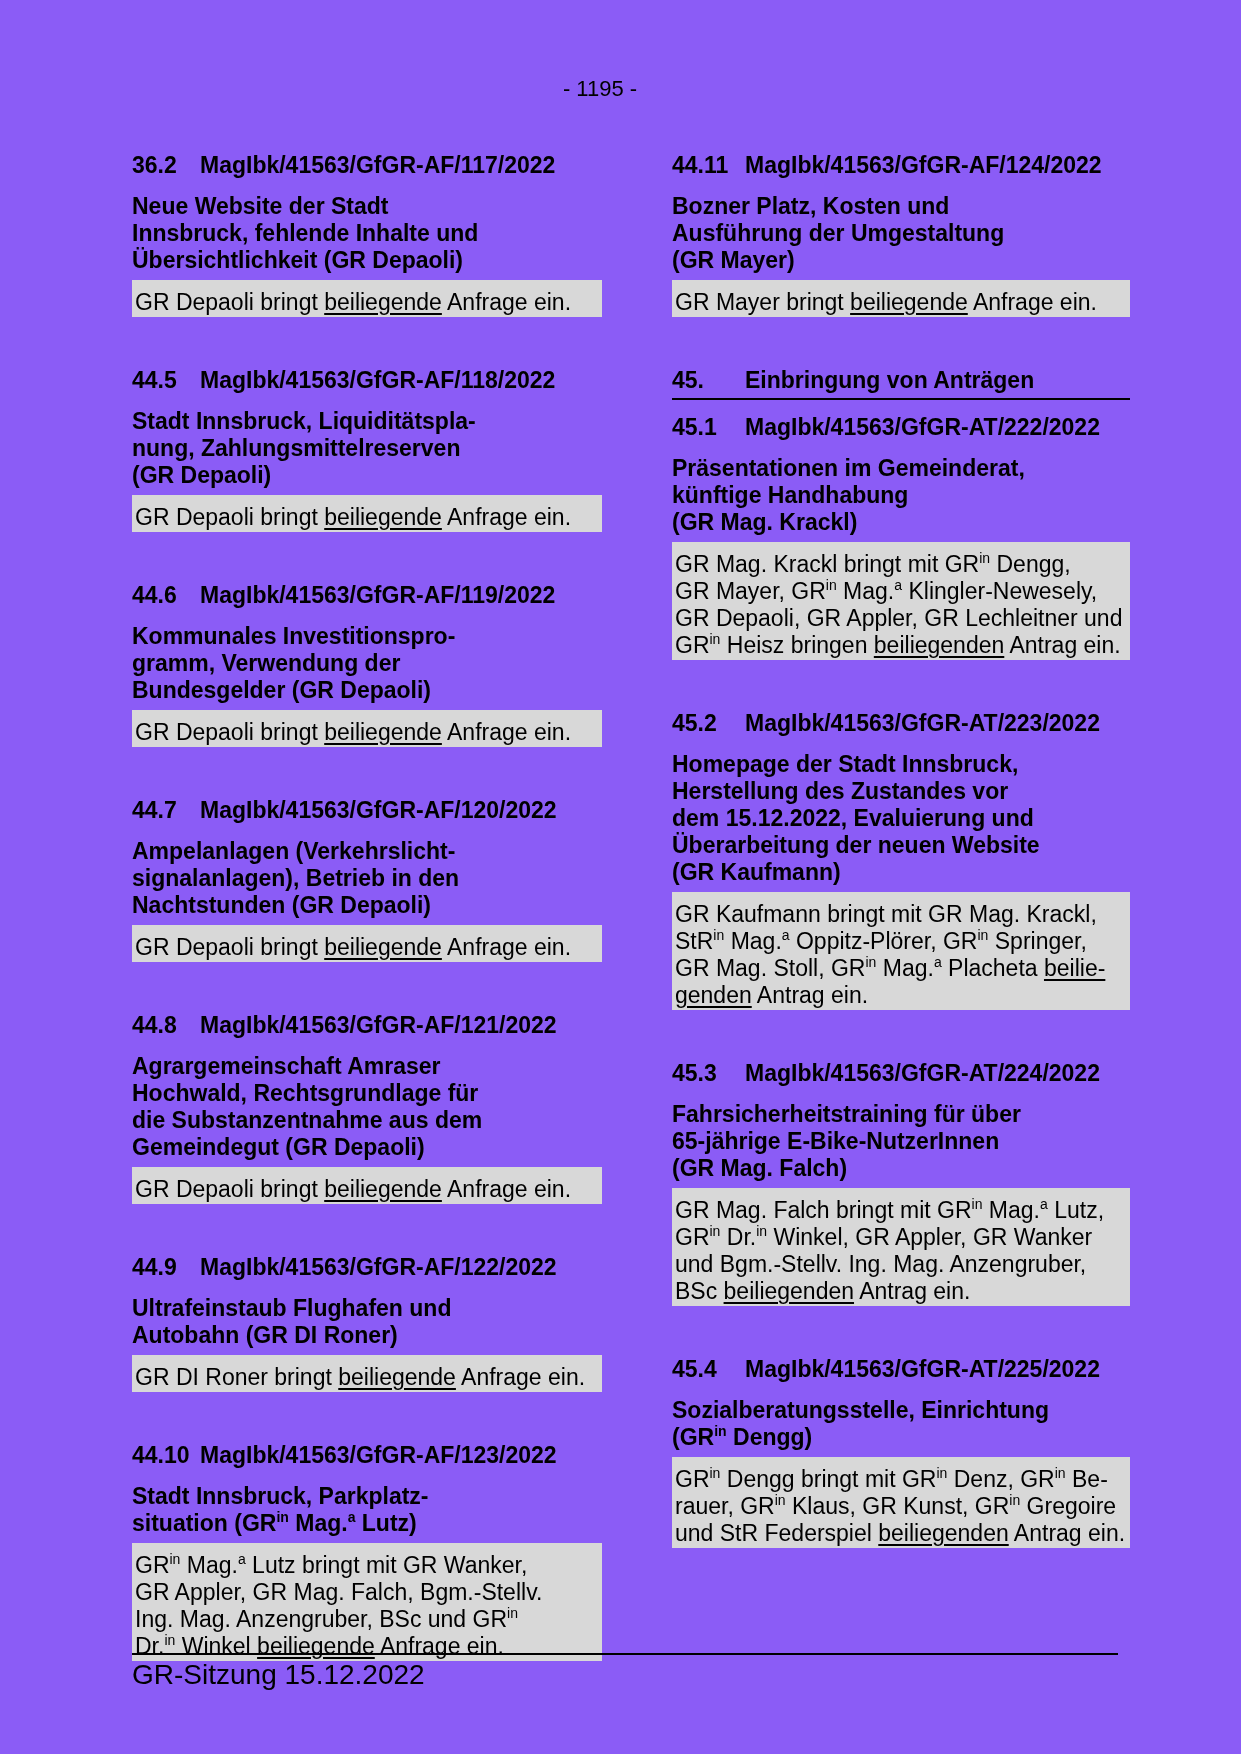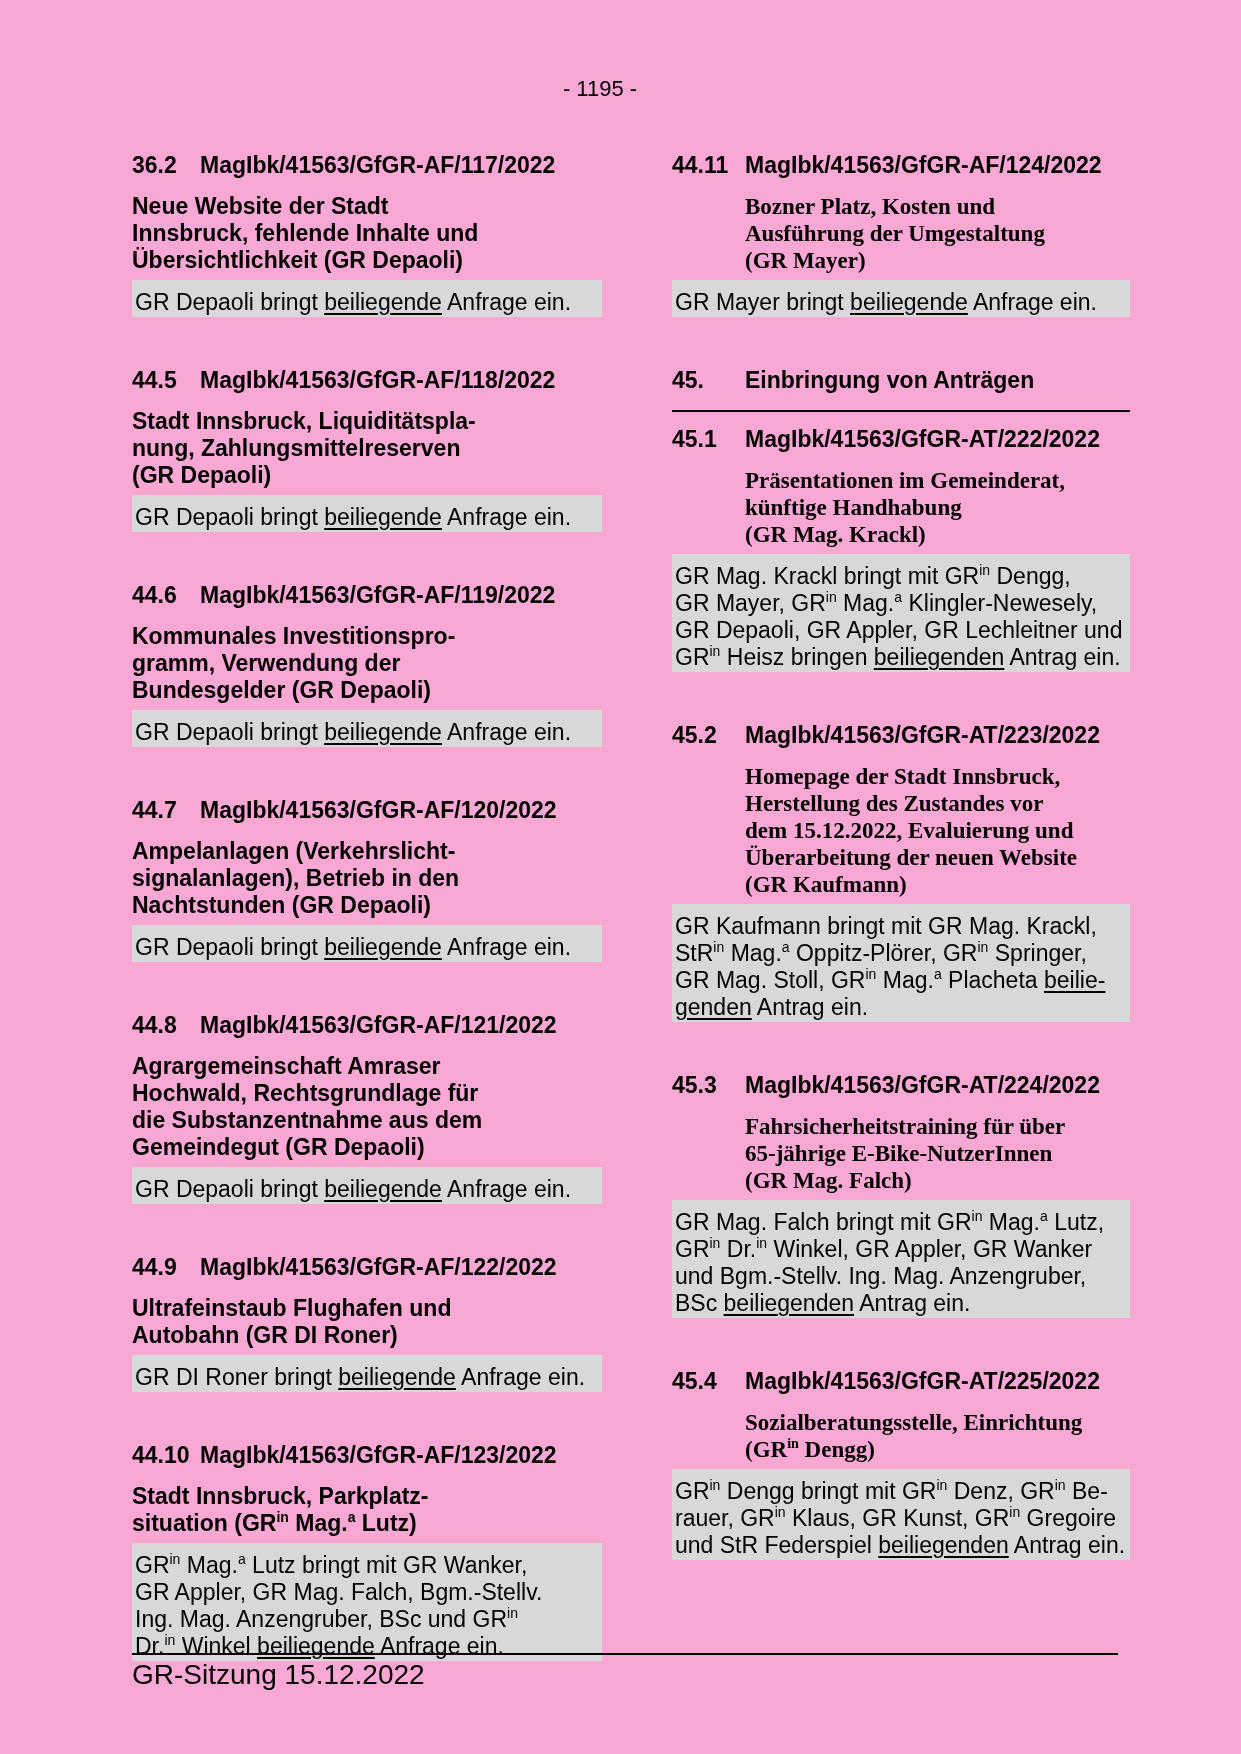--- a/index.html
+++ b/index.html
@@ -1,51 +1,51 @@
 <!DOCTYPE html>
 <html><head>
 <meta charset="utf-8">
 <style>
   html,body{margin:0;padding:0;background:#ffffff;}
   .page{
     position:relative;
     width:1241px;height:1754px;
-    background:#f9a8d4;
+    background:#8b5cf6;
     font-family:"Liberation Sans",sans-serif;
     color:#000;
     overflow:hidden;
   }
   .pagenum{
     position:absolute;top:76px;left:0;width:1200px;
     text-align:center;font-size:22px;line-height:26px;
   }
   .col{position:absolute;top:152px;}
   .col-left{left:132px;width:470px;}
   .col-right{left:672px;width:458px;}
 
   .item{margin-bottom:50px;}
   .head{display:flex;font-weight:bold;font-size:23px;line-height:27px;}
   .num{width:68px;flex:none;}
   .col-right .num{width:73px;}
   .title{
     margin-top:14px;margin-bottom:6px;
     font-weight:bold;font-size:23px;line-height:27px;
   }
-  .col-right .title{margin-left:73px;font-family:Liberation Serif, serif;}
+  .col-right .title{}
   .tline,.nline{white-space:nowrap;}
   .note{
     background:#d8d8d8;
     font-size:23px;line-height:27px;
     padding:9px 0 1px 3px;
   }
   .sect{
     display:flex;
     font-weight:bold;font-size:23px;line-height:27px;
     border-bottom:2px solid #000;
-    padding-bottom:16px;margin-bottom:14px;
+    padding-bottom:4px;margin-bottom:14px;
   }
   .sup{font-size:14px;vertical-align:super;line-height:0;}
   .u{
     text-decoration:underline;
     text-decoration-thickness:2px;
     text-underline-offset:3px;
   }
   .footer{
     position:absolute;left:132px;top:1653px;width:986px;
     border-top:2px solid #000;

